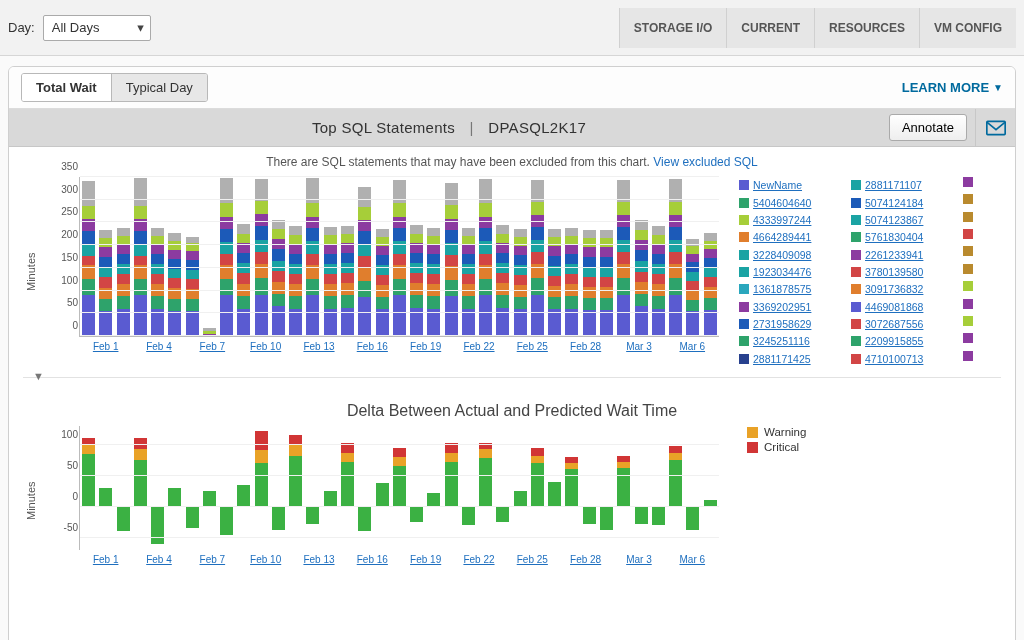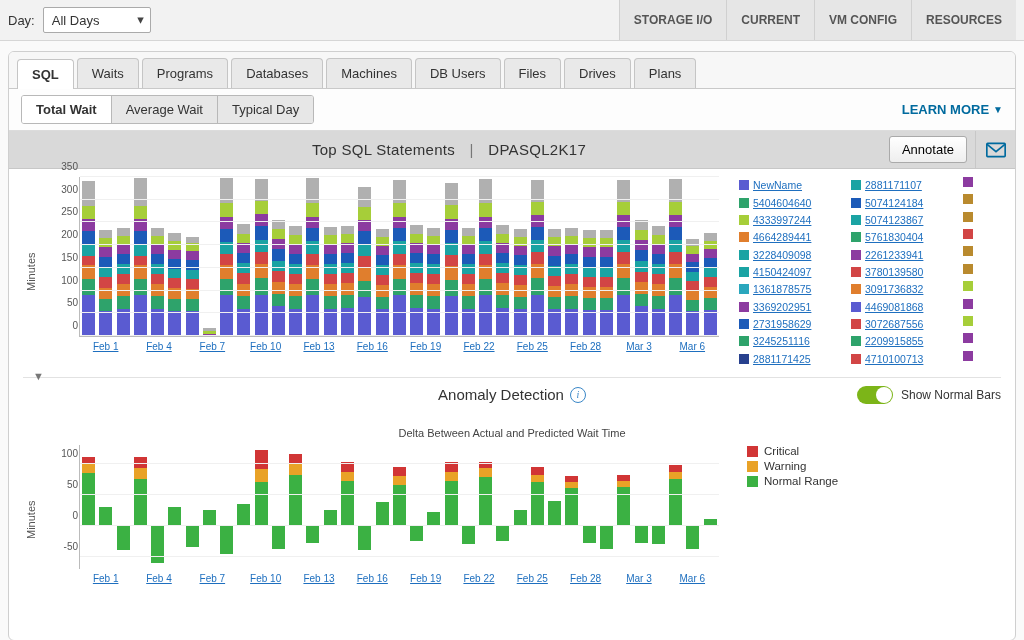--- a/index.html
+++ b/index.html
@@ -1,18 +1,18 @@
 <!DOCTYPE html>
 <html><head>
 <meta charset="utf-8">
 <style>
   *{box-sizing:border-box;margin:0;padding:0;}
   html,body{font-family:Arial,Helvetica,sans-serif;font-size:12px;color:#333;background:#fafafa;}
   body{width:1024px;height:640px;overflow:hidden;position:relative;}
-  .topbar{height:41px;display:flex;align-items:center;justify-content:space-between;padding:4px 8px;border-bottom:1px solid #d6d6d6;background:#f2f2f2;}
+  .topbar{height:56px;display:flex;align-items:center;justify-content:space-between;padding:4px 8px;border-bottom:1px solid #d6d6d6;background:#f2f2f2;}
   .topbar-left{display:flex;align-items:center;gap:8px;}
   .topbar-left label{font-size:13px;}
   .day-select{position:relative;width:108px;height:26px;border:1px solid #aaa;background:#fff;border-radius:2px;display:flex;align-items:center;padding:0 8px;font-size:13px;}
   .day-select::after{content:"▾";position:absolute;right:6px;top:4px;color:#444;}
   .main-tabs{display:flex;height:40px;align-items:stretch;}
   .main-tab{display:flex;align-items:center;justify-content:center;padding:0 14px;font-size:12px;font-weight:700;color:#555;background:#e6e6e6;border-left:1px solid #d0d0d0;min-width:78px;cursor:pointer;}
   .main-tab.active{background:#000;color:#fff;border-bottom:4px solid #c00;}
   .panel{margin:10px 8px 0 8px;border:1px solid #cfcfcf;border-radius:6px;background:#fff;height:590px;overflow:hidden;}
   .sub-tabs{display:flex;border-bottom:1px solid #c9c9c9;padding:6px 8px 0 8px;background:#f7f7f7;}
   .sub-tab{padding:7px 14px;font-size:13px;border:1px solid #c5c5c5;border-bottom:none;background:#e9e9e9;border-radius:4px 4px 0 0;margin-right:3px;cursor:pointer;color:#333;}
@@ -49,21 +49,21 @@
   .leg-sw{width:10px;height:10px;flex:none;}
   .leg-extra{width:10px;height:10px;}
   .divider{height:1px;background:#e2e2e2;margin:10px 0 8px 0;position:relative;}
   .collapse-caret{position:absolute;left:10px;top:-7px;color:#777;font-size:11px;cursor:pointer;}
   .anomaly-head{display:flex;align-items:center;justify-content:center;gap:6px;position:relative;margin-bottom:4px;}
   .anomaly-head .lbl{font-size:15px;color:#333;}
   .info-ic{width:16px;height:16px;border-radius:50%;border:1px solid #3a87c7;color:#3a87c7;font-size:10px;display:flex;align-items:center;justify-content:center;font-style:italic;font-family:serif;}
   .toggle-wrap{position:absolute;right:0;top:0;display:flex;align-items:center;gap:8px;font-size:12px;color:#333;}
   .toggle{width:36px;height:18px;background:#7cb518;border-radius:10px;position:relative;cursor:pointer;}
   .toggle::after{content:"";position:absolute;right:1px;top:1px;width:16px;height:16px;background:#fff;border-radius:50%;}
-  .anomaly-sub{text-align:center;font-size:11px;color:#444;margin-bottom:6px;margin-top:24px;}
+  .anomaly-sub{text-align:center;font-size:16px;color:#444;margin-bottom:6px;margin-top:24px;}
   .chart2-wrap{display:flex;}
   .chart2{position:relative;width:680px;height:150px;}
   .plot2{position:absolute;left:40px;right:0;top:0;bottom:26px;border-left:1px solid #bbb;}
   .zero-line{position:absolute;left:0;right:0;border-top:1px solid #bbb;}
   .bars2{position:absolute;left:0;right:0;top:0;bottom:0;display:flex;align-items:stretch;justify-content:space-between;padding:0 2px;}
   .bar2{width:13px;position:relative;}
   .bar2 .stack{position:absolute;left:0;right:0;}
   .x-ticks2{position:absolute;left:40px;right:0;bottom:0;height:24px;display:flex;font-size:10px;}
   .legend2{width:260px;padding-left:28px;font-size:11.5px;color:#333;}
   .legend2 .row{display:flex;align-items:center;gap:6px;margin-bottom:3px;}
@@ -75,42 +75,30 @@
 <div class="topbar">
   <div class="topbar-left">
     <label>Day:</label>
     <div class="day-select">
       <span>All Days</span>
     </div>
   </div>
   <div class="main-tabs" id="main-tabs">
       <div class="main-tab">STORAGE I/O</div>
       <div class="main-tab">CURRENT</div>
+      <div class="main-tab">RESOURCES</div>
       <div class="main-tab">VM CONFIG</div>
-      <div class="main-tab">RESOURCES</div>
     </div>
 </div>
 
 <div class="panel">
-  <div class="sub-tabs" id="sub-tabs">
-      <div class="sub-tab active">SQL</div>
-      <div class="sub-tab">Waits</div>
-      <div class="sub-tab">Programs</div>
-      <div class="sub-tab">Databases</div>
-      <div class="sub-tab">Machines</div>
-      <div class="sub-tab">DB Users</div>
-      <div class="sub-tab">Files</div>
-      <div class="sub-tab">Drives</div>
-      <div class="sub-tab">Plans</div>
-    </div>
 
   <div class="band">
     <div class="seg-group" id="seg-group">
         <div class="seg active">Total Wait</div>
-        <div class="seg">Average Wait</div>
         <div class="seg">Typical Day</div>
       </div>
     <div class="learn-more">
       <span>LEARN MORE</span>
       <span class="carat">▼</span>
     </div>
   </div>
 
   <div class="title-band">
     <div class="title">
@@ -121,20 +109,23 @@
     <button class="annotate-btn">Annotate</button>
     <div class="mail-box">
       <svg viewBox="0 0 24 18">
           <rect x="1" y="1" width="22" height="16" rx="1"></rect>
           <path d="M1 2 L12 11 L23 2"></path>
         </svg>
     </div>
   </div>
 
   <div class="content">
+    <div class="excluded-note">
+      <span>There are SQL statements that may have been excluded from this chart. </span><a href="#">View excluded SQL</a>
+    </div>
 
     <div class="chart-area">
       <div class="y-axis-lbl">Minutes</div>
       <div class="chart1" id="chart1">
         <div class="plot" id="plot1">
             <div class="bars" id="bars1">
               <div class="bar">
                 <div class="seg-c" style="height: 41.1429px; background: rgb(90, 91, 209);"></div>
                 <div class="seg-c" style="height: 16px; background: rgb(46, 163, 107);"></div>
                 <div class="seg-c" style="height: 13.7143px; background: rgb(224, 126, 45);"></div>
@@ -609,21 +600,21 @@
             <span class="leg-sw" style="background: rgb(26, 163, 163);"></span>
             <span>3228409098</span>
           </div>
           <div class="leg-item">
             <span class="leg-sw" style="background: rgb(140, 59, 160);"></span>
             <span>2261233941</span>
           </div>
           <div class="leg-extra" style="background: rgb(185, 138, 46);"></div>
           <div class="leg-item">
             <span class="leg-sw" style="background: rgb(26, 163, 163);"></span>
-            <span>4150424097</span>
+            <span>1923034476</span>
           </div>
           <div class="leg-item">
             <span class="leg-sw" style="background: rgb(210, 69, 69);"></span>
             <span>3780139580</span>
           </div>
           <div class="leg-extra" style="background: rgb(185, 138, 46);"></div>
           <div class="leg-item">
             <span class="leg-sw" style="background: rgb(42, 167, 189);"></span>
             <span>1361878575</span>
           </div>
@@ -668,28 +659,20 @@
             <span>4710100713</span>
           </div>
           <div class="leg-extra" style="background: rgb(140, 59, 160);"></div>
         </div>
     </div>
 
     <div class="divider">
       <span class="collapse-caret">▼</span>
     </div>
 
-    <div class="anomaly-head">
-      <span class="lbl">Anomaly Detection</span>
-      <span class="info-ic">i</span>
-      <div class="toggle-wrap">
-        <div class="toggle"></div>
-        <span>Show Normal Bars</span>
-      </div>
-    </div>
     <div class="anomaly-sub">Delta Between Actual and Predicted Wait Time</div>
 
     <div class="chart2-wrap">
       <div class="y-axis-lbl">Minutes</div>
       <div class="chart2" id="chart2">
         <div class="plot2" id="plot2">
             <div class="bars2" id="bars2">
               <div class="bar2">
                 <div class="stack" style="height: 52.7px; background: rgb(59, 177, 67); bottom: 43.4px;"></div>
                 <div class="stack" style="height: 9.3px; background: rgb(233, 162, 39); bottom: 96.1px;"></div>
@@ -846,27 +829,23 @@
             <div class="x-tick">Feb 19</div>
             <div class="x-tick">Feb 22</div>
             <div class="x-tick">Feb 25</div>
             <div class="x-tick">Feb 28</div>
             <div class="x-tick">Mar 3</div>
             <div class="x-tick">Mar 6</div>
           </div>
       </div>
       <div class="legend2" id="legend2">
           <div class="row">
+            <span class="sw" style="background: rgb(233, 162, 39);"></span>
+            <span>Warning</span>
+          </div>
+          <div class="row">
             <span class="sw" style="background: rgb(209, 53, 53);"></span>
             <span>Critical</span>
-          </div>
-          <div class="row">
-            <span class="sw" style="background: rgb(233, 162, 39);"></span>
-            <span>Warning</span>
-          </div>
-          <div class="row">
-            <span class="sw" style="background: rgb(59, 177, 67);"></span>
-            <span>Normal Range</span>
           </div>
         </div>
     </div>
   </div>
 </div>
 
 </body></html>

